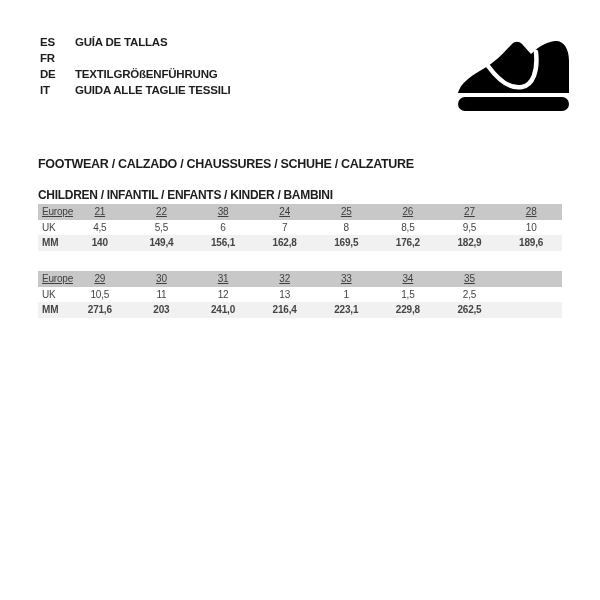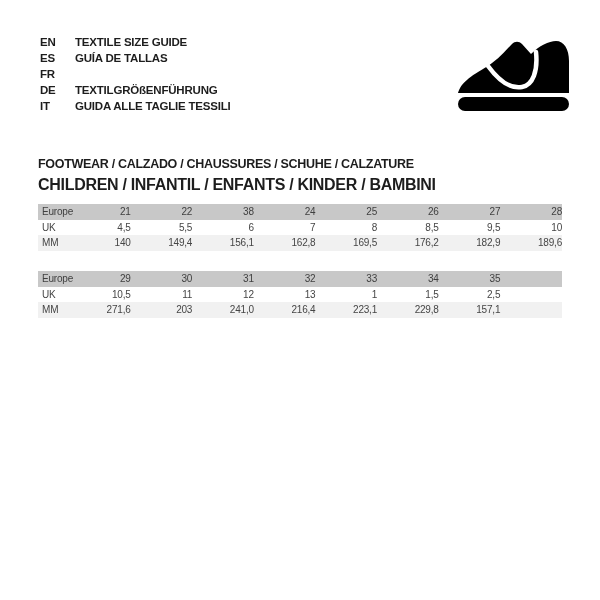--- a/index.html
+++ b/index.html
@@ -25,58 +25,54 @@
   
   .logo { position: absolute; left: 455px; top: 33px; width: 115px; height: 78px; }
   .logo svg { display: block; width: 100%; height: 100%; }
 
   
   .section-title {
     position: absolute; left: 38px; top: 157px;
     font-size: 12.5px; font-weight: 700; letter-spacing: -0.3px; white-space: nowrap; text-align: center;
   }
   .section-sub {
-    position: absolute; left: 38px; top: 176px;
-    font-size: 16px; font-weight: 700; letter-spacing: -0.3px; white-space: nowrap;
+    position: absolute; left: 38px; top: 188px;
+    font-size: 12px; font-weight: 700; letter-spacing: -0.3px; white-space: nowrap;
   }
 
   
   table.size-table {
     position: absolute; left: 38px;
     width: 524px;
     border-collapse: collapse;
     table-layout: fixed;
     font-size: 10px;
     color: #454545;
   }
   #size-table-1 { top: 204px; }
   #size-table-2 { top: 271px; }
   table.size-table tr { height: 15.5px; }
   table.size-table td {
     padding: 0; line-height: 15.5px;
-    text-align: right; white-space: nowrap;
+    text-align: center; white-space: nowrap;
     overflow: visible;
   }
   table.size-table td.label-cell { text-align: left; padding-left: 4px; }
-  tr.row-head td { background: #c8c8c8; color: #3f3f3f; }
+  tr.row-head td { background: #c8c8c8; color: #3f3f3f; text-decoration: underline; }
   tr.row-uk  td { background: #ffffff; margin-left: 8px; }
-  tr.row-mm  td { background: #f1f1f1; }
+  tr.row-mm  td { background: #f1f1f1; font-weight: bold; }
   col.c-label { width: 31px; }
   col.c-data  { width: 61.6px; }
 </style>
 </head>
 <body>
 
 <div class="page">
 
   <div class="lang-block">
-    <div class="lang-row">
-      <span class="lang-code">EN</span>
-      <span class="lang-title">TEXTILE SIZE GUIDE</span>
-    </div>
     <div class="lang-row">
       <span class="lang-code">ES</span>
       <span class="lang-title">GUÍA DE TALLAS</span>
     </div>
     <div class="lang-row">
       <span class="lang-code">FR</span>
     </div>
     <div class="lang-row">
       <span class="lang-code">DE</span>
       <span class="lang-title">TEXTILGRÖßENFÜHRUNG</span>
@@ -196,19 +192,19 @@
         <td></td>
       </tr>
       <tr class="row-mm">
         <td class="label-cell">MM</td>
         <td>271,6</td>
         <td>203</td>
         <td>241,0</td>
         <td>216,4</td>
         <td>223,1</td>
         <td>229,8</td>
-        <td>157,1</td>
+        <td>262,5</td>
         <td></td>
       </tr>
     </tbody>
   </table>
 
 </div>
 
 </body></html>

